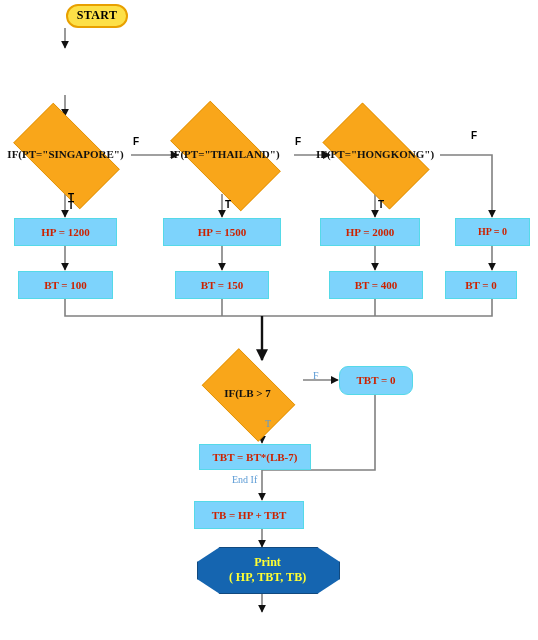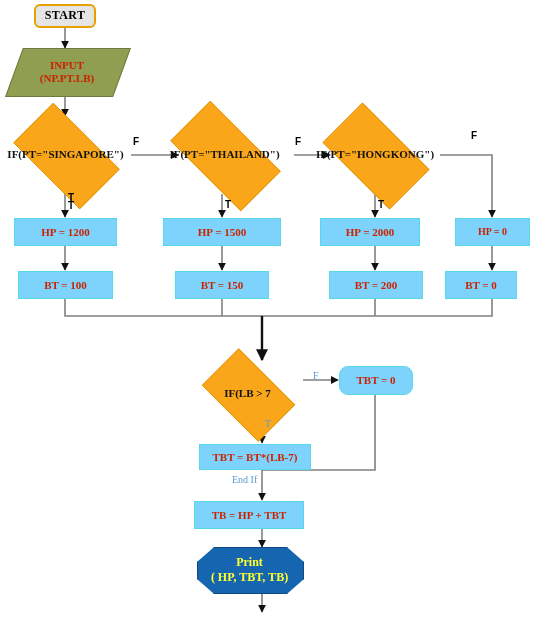--- a/index.html
+++ b/index.html
@@ -32,27 +32,28 @@
     flex-direction: column;
     align-items: center;
     justify-content: center;
     text-align: center;
     line-height: 1.12;
     z-index: 3;
   }
 
   
   .terminator {
-    background: #e5e5e5;
+    background: #fde047;
     border: 2px solid #e8a000;
-    border-radius: 6px;
+    border-radius: 12px;
     color: #000000;
     font-weight: bold;
     font-size: 12px;
     letter-spacing: .4px;
+    margin-left: 32px;
   }
 
   
   .io-wrap {
     position: absolute;
     z-index: 3;
   }
   .io-shape {
     position: absolute;
     left: 0; top: 0;
@@ -216,27 +217,20 @@
       <path d="M 262 529 L 262 547" marker-end="url(#ah)"></path>
 
       <path d="M 262 592 L 262 612" marker-end="url(#ah)"></path>
     </g>
   </svg>
 
   <div class="node terminator" style="left:34px; top:4px; width:62px; height:24px;">
     <span>START</span>
   </div>
 
-  <div class="io-wrap" style="left:14px; top:48px; width:106px; height:47px;">
-    <div class="io-shape"></div>
-    <div class="io-text">
-      <span>INPUT</span>
-      <span>(NP.PT.LB)</span>
-    </div>
-  </div>
 
   <div class="decision-wrap" style="left:0px; top:116px; width:131px; height:78px;">
     <div class="decision-shape"></div>
     <div class="decision-text">
       <span>IF</span>
       <span>(PT="SINGAPORE")</span>
     </div>
   </div>
 
   <div class="decision-wrap" style="left:155px; top:116px; width:139px; height:78px;">
@@ -268,21 +262,21 @@
     <span>HP = 0</span>
   </div>
 
   <div class="node process" style="left:18px; top:271px; width:95px; height:28px;">
     <span>BT = 100</span>
   </div>
   <div class="node process" style="left:175px; top:271px; width:94px; height:28px;">
     <span>BT = 150</span>
   </div>
   <div class="node process" style="left:329px; top:271px; width:94px; height:28px;">
-    <span>BT = 200</span>
+    <span>BT = 400</span>
   </div>
   <div class="node process" style="left:445px; top:271px; width:72px; height:28px;">
     <span>BT = 0</span>
   </div>
 
   <div class="decision-wrap" style="left:192px; top:358px; width:111px; height:72px;">
     <div class="decision-shape"></div>
     <div class="decision-text">
       <span>IF</span>
       <span>(LB &gt; 7</span>
@@ -294,21 +288,21 @@
   </div>
 
   <div class="node process" style="left:199px; top:444px; width:112px; height:26px;">
     <span>TBT = BT*(LB-7)</span>
   </div>
 
   <div class="node process" style="left:194px; top:501px; width:110px; height:28px;">
     <span>TB = HP + TBT</span>
   </div>
 
-  <div class="print-wrap" style="left:197px; top:547px; width:105px; height:45px;">
+  <div class="print-wrap" style="left:197px; top:547px; width:105px; height:45px;padding-left:36px;">
     <div class="print-shape"></div>
     <div class="print-text">
       <span>Print</span>
       <span>( HP, TBT, TB)</span>
     </div>
   </div>
 
 
   <div class="edge-label" style="left:133px; top:136px;">F</div>
   <div class="edge-label" style="left:295px; top:136px;">F</div>

